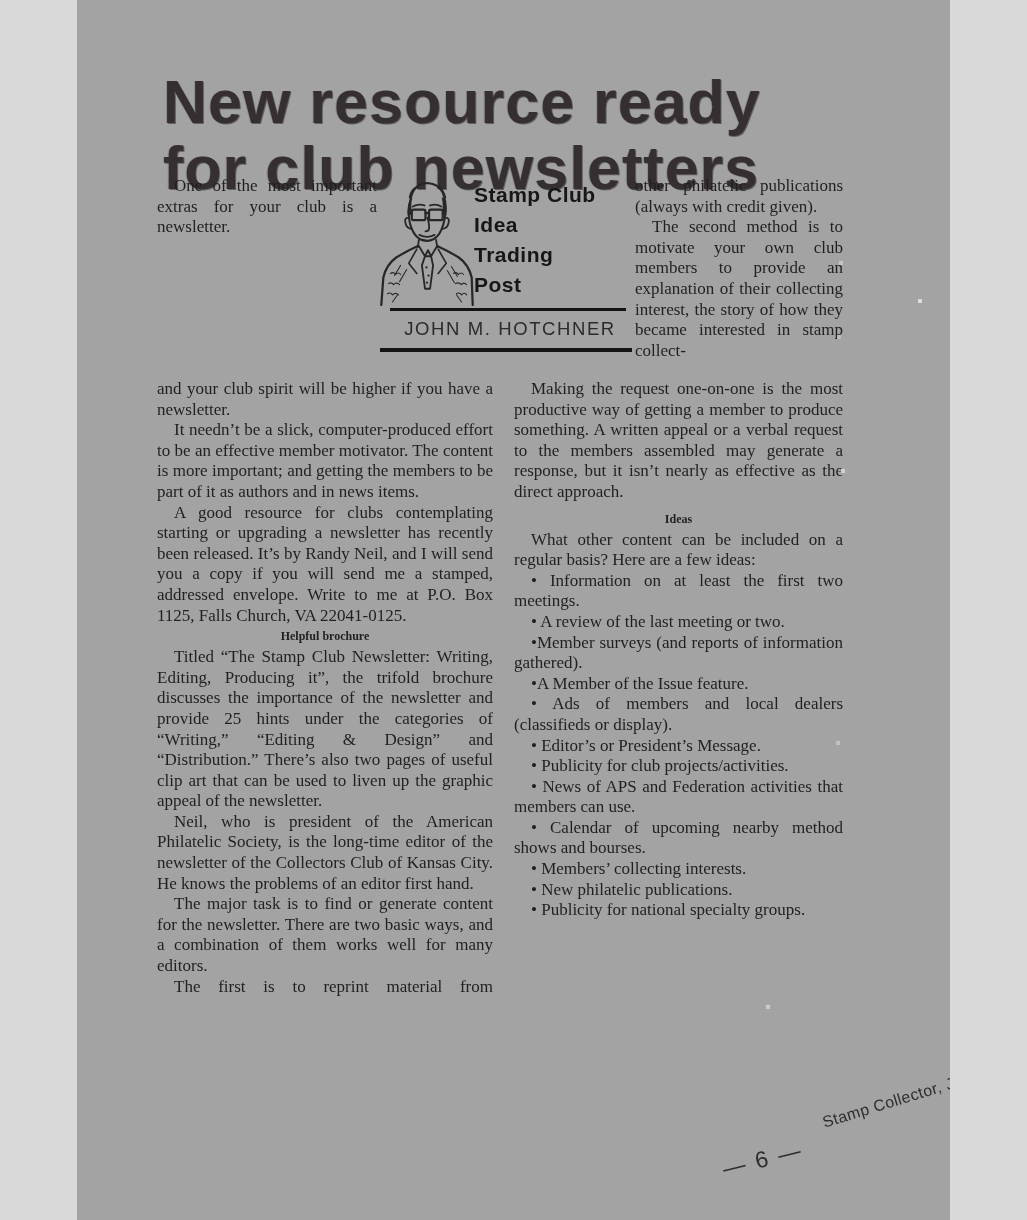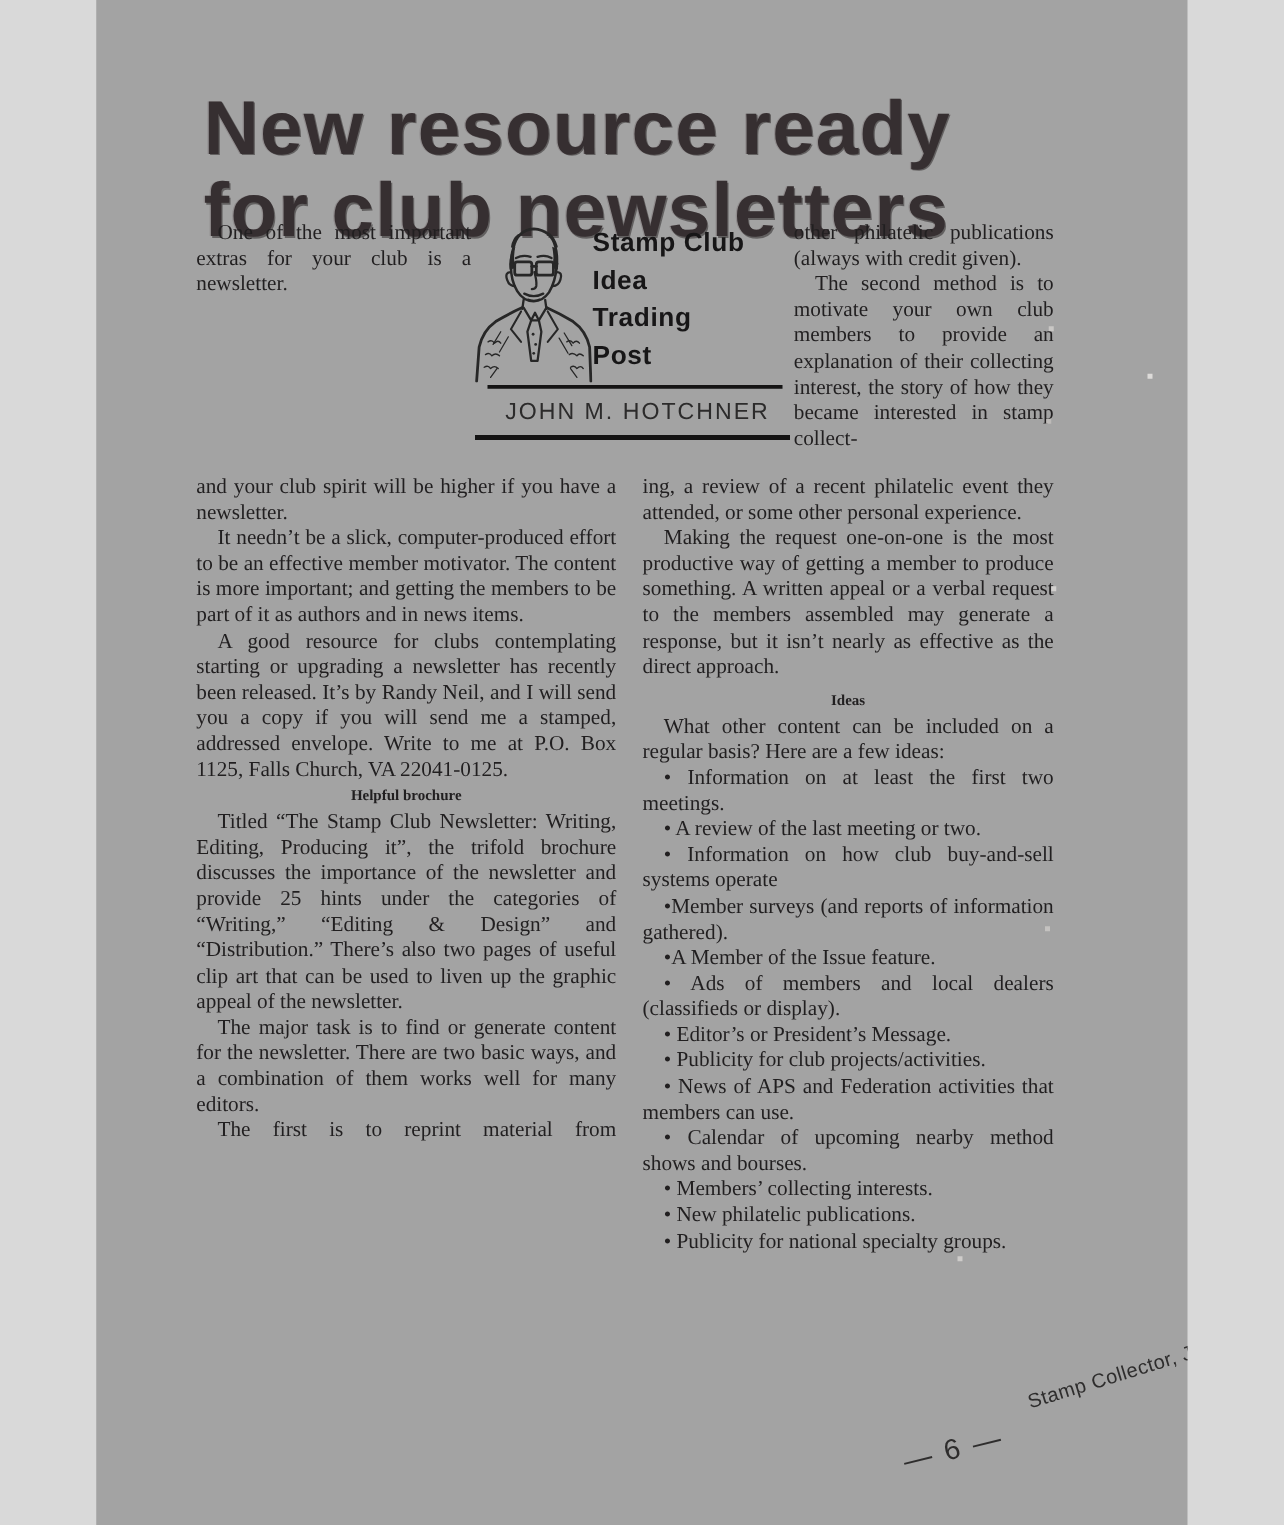--- a/index.html
+++ b/index.html
@@ -136,36 +136,35 @@
 
   <div class="col col-left">
     <p class="para cont">and your club spirit will be higher if you have a newsletter.</p>
     <div>
         <p class="para">It needn’t be a slick, computer-produced effort to be an effective member motivator. The content is more important; and getting the members to be part of it as authors and in news items.</p>
         <p class="para">A good resource for clubs contemplating starting or upgrading a newsletter has recently been released. It’s by Randy Neil, and I will send you a copy if you will send me a stamped, addressed envelope. Write to me at P.O. Box 1125, Falls Church, VA 22041-0125.</p>
       </div>
     <h3 class="subhead">Helpful brochure</h3>
     <div>
         <p class="para">Titled “The Stamp Club Newsletter: Writing, Editing, Producing it”, the trifold brochure discusses the importance of the newsletter and provide 25 hints under the categories of “Writing,” “Editing &amp; Design” and “Distribution.” There’s also two pages of useful clip art that can be used to liven up the graphic appeal of the newsletter.</p>
+        <p class="para">Neil, who is president of the American Philatelic Society, is the long-time editor of the newsletter of the Collectors Club of Kansas City. He knows the problems of an editor first hand.</p>
         <p class="para">The major task is to find or generate content for the newsletter. There are two basic ways, and a combination of them works well for many editors.</p>
       </div>
     <p class="para force-just">The first is to reprint material from</p>
   </div>
 
   <div class="col col-right">
-    <p class="para cont">ing, a review of a recent philatelic event they attended, or some other personal experience.</p>
     <div>
         <p class="para">Making the request one-on-one is the most productive way of getting a member to produce something. A written appeal or a verbal request to the members assembled may generate a response, but it isn’t nearly as effective as the direct approach.</p>
       </div>
     <h3 class="subhead ideas">Ideas</h3>
     <p class="para">What other content can be included on a regular basis? Here are a few ideas:</p>
     <div>
         <p class="para">• Information on at least the first two meetings.</p>
         <p class="para">• A review of the last meeting or two.</p>
-        <p class="para">• Information on how club buy-and-sell systems operate</p>
         <p class="para">•Member surveys (and reports of information gathered).</p>
         <p class="para">•A Member of the Issue feature.</p>
         <p class="para">• Ads of members and local dealers (classifieds or display).</p>
         <p class="para">• Editor’s or President’s Message.</p>
         <p class="para">• Publicity for club projects/activities.</p>
         <p class="para">• News of APS and Federation activities that members can use.</p>
         <p class="para">• Calendar of upcoming nearby method shows and bourses.</p>
         <p class="para">• Members’ collecting interests.</p>
         <p class="para">• New philatelic publications.</p>
         <p class="para">• Publicity for national specialty groups.</p>

